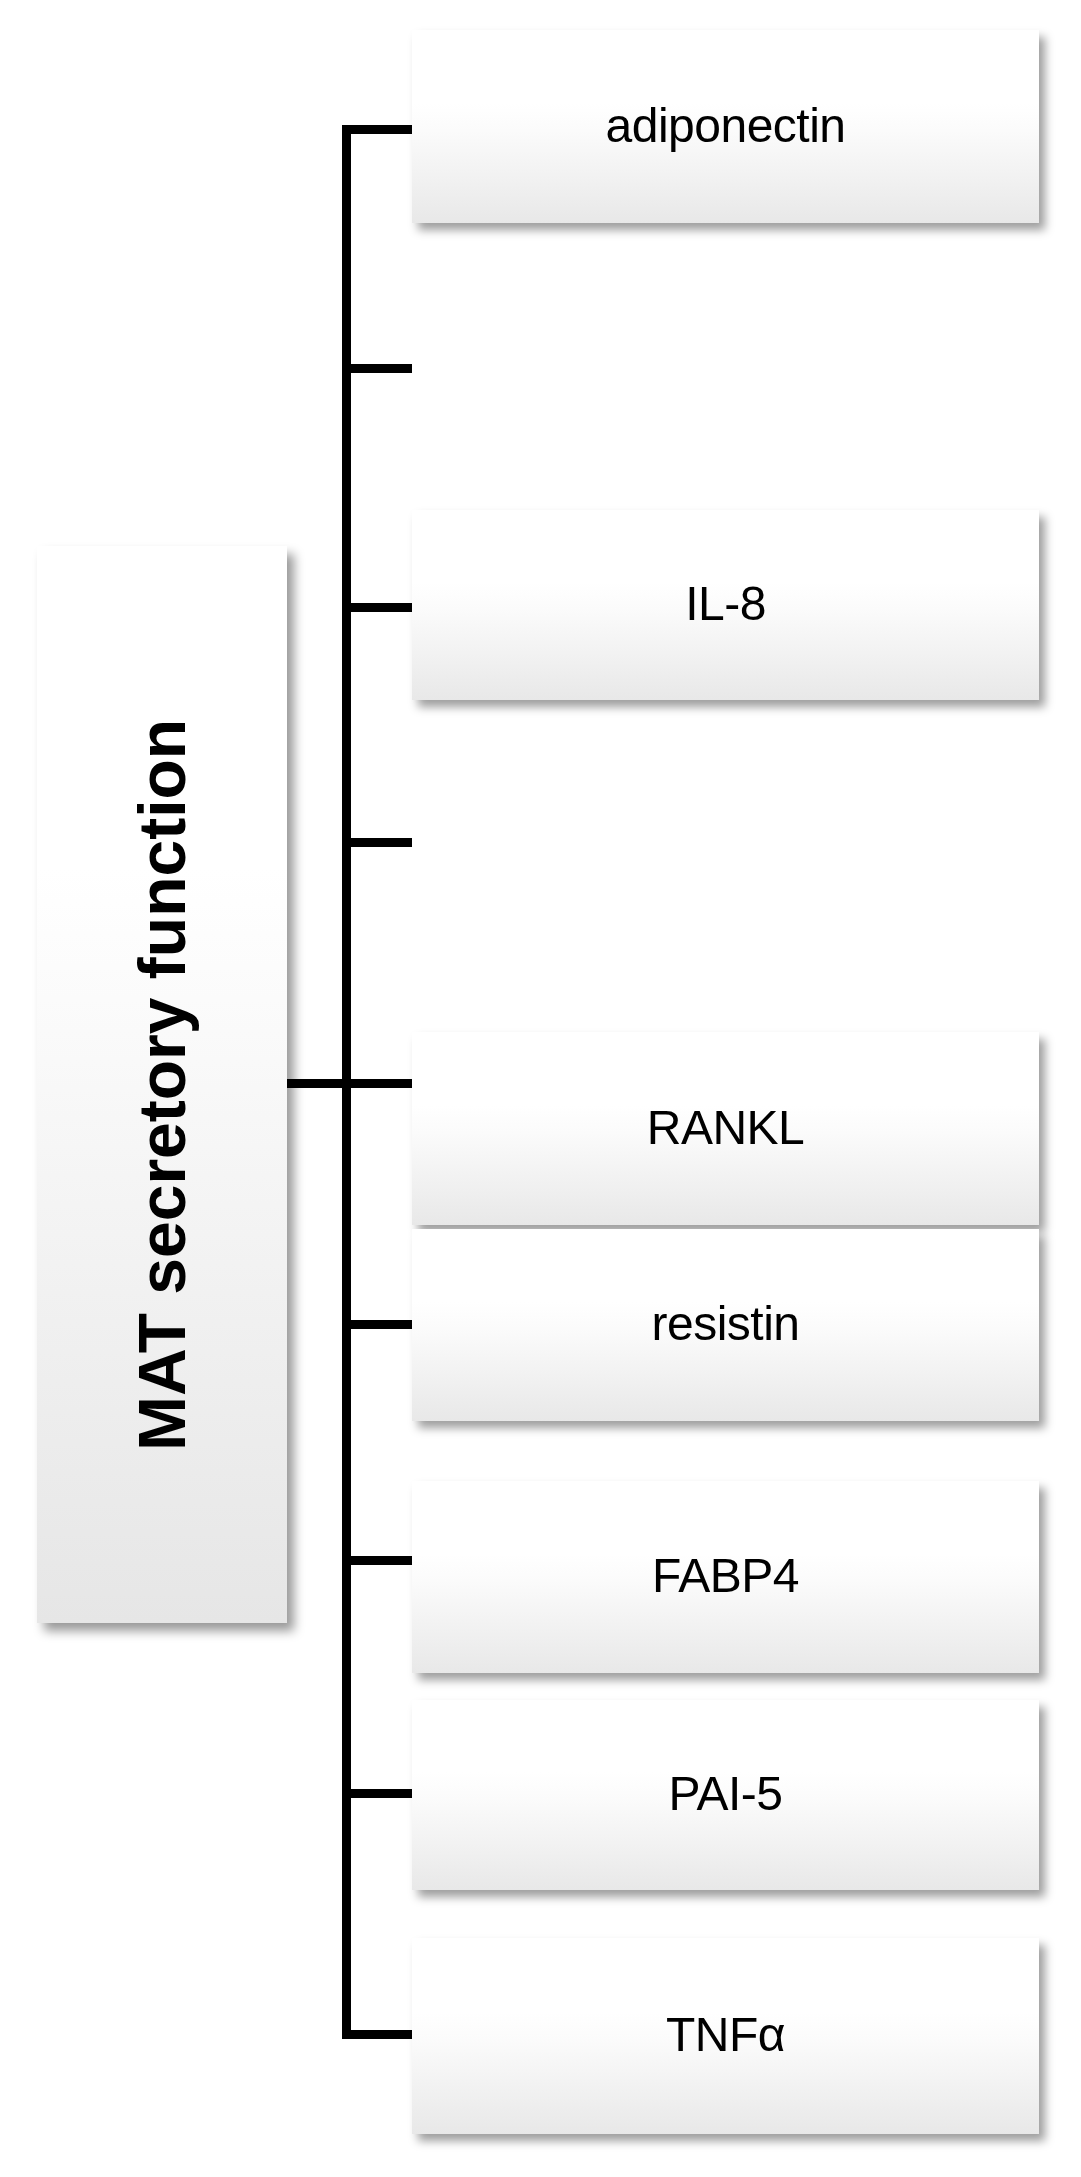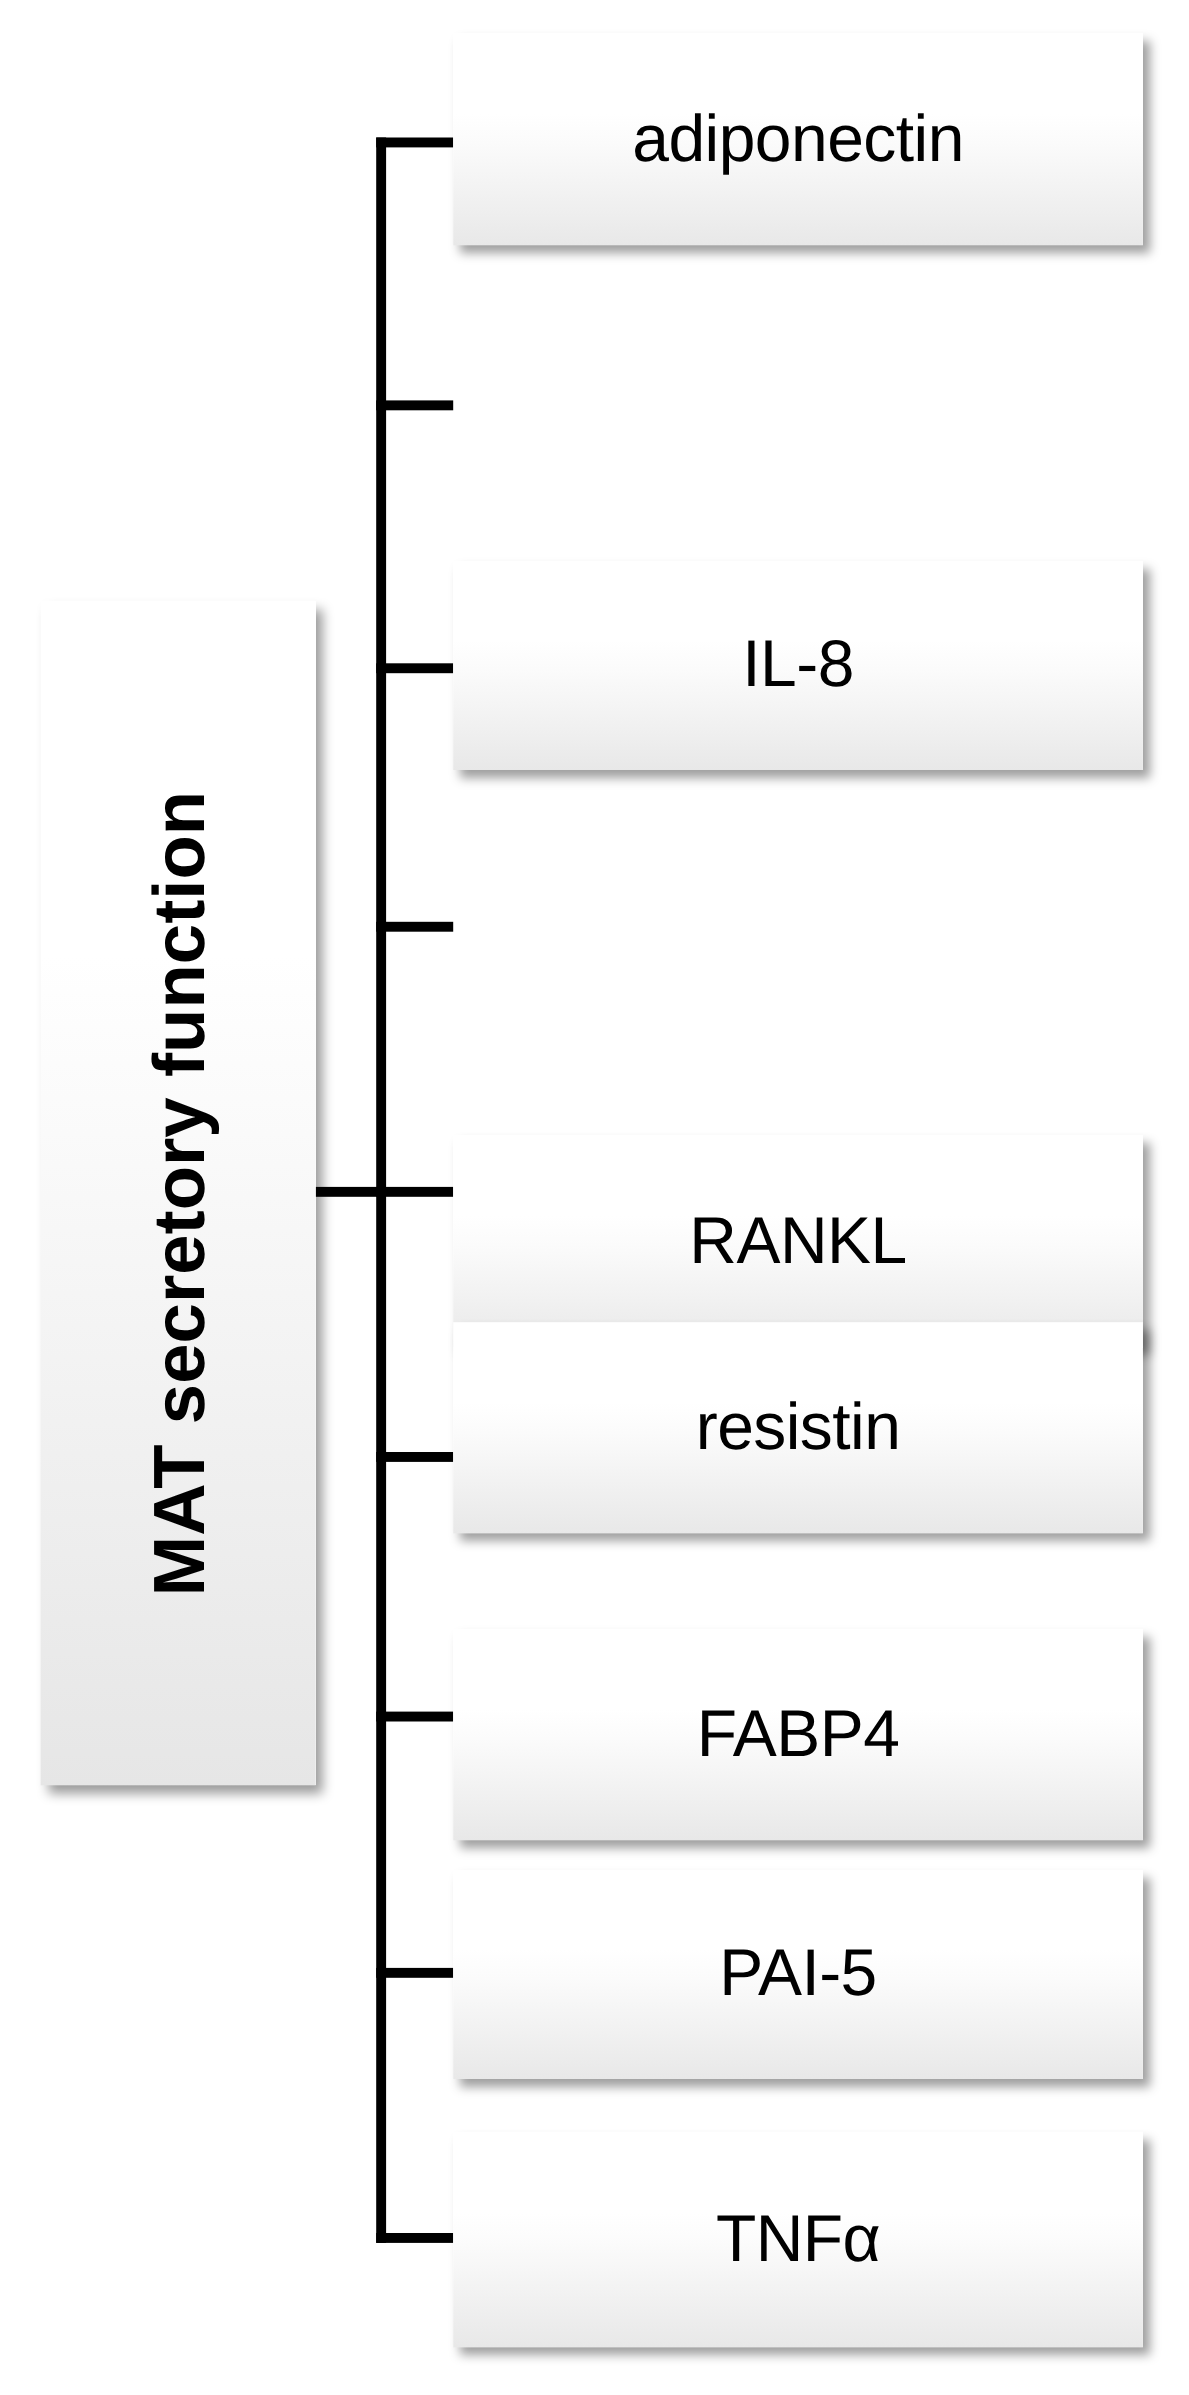--- a/index.html
+++ b/index.html
@@ -32,21 +32,21 @@
     display: flex;
     align-items: center;
     justify-content: center;
     color: #000000;
     line-height: 1;
   }
 
   .child-node {
     left: 412px;
     width: 627px;
-    font-size: 60px;
+    font-size: 48px;
     font-weight: 400;
     letter-spacing: -0.5px;
     align-items: center;
   }
 
   .child-node .node-label {
     white-space: nowrap;
     transform: translateY(-1px);
   }
 
@@ -114,21 +114,21 @@
 
   <div class="node child-node" style="top:510px; height:190px;">
     <span class="node-label">IL-8</span>
   </div>
 
 
   <div class="node child-node" style="top:1032px; height:193px;">
     <span class="node-label">RANKL</span>
   </div>
 
-  <div class="node child-node" style="top:1202px; height:192px;">
+  <div class="node child-node" style="top:1229px; height:192px;">
     <span class="node-label">resistin</span>
   </div>
 
   <div class="node child-node" style="top:1481px; height:192px;">
     <span class="node-label">FABP4</span>
   </div>
 
   <div class="node child-node" style="top:1700px; height:190px;">
     <span class="node-label">PAI-5</span>
   </div>

